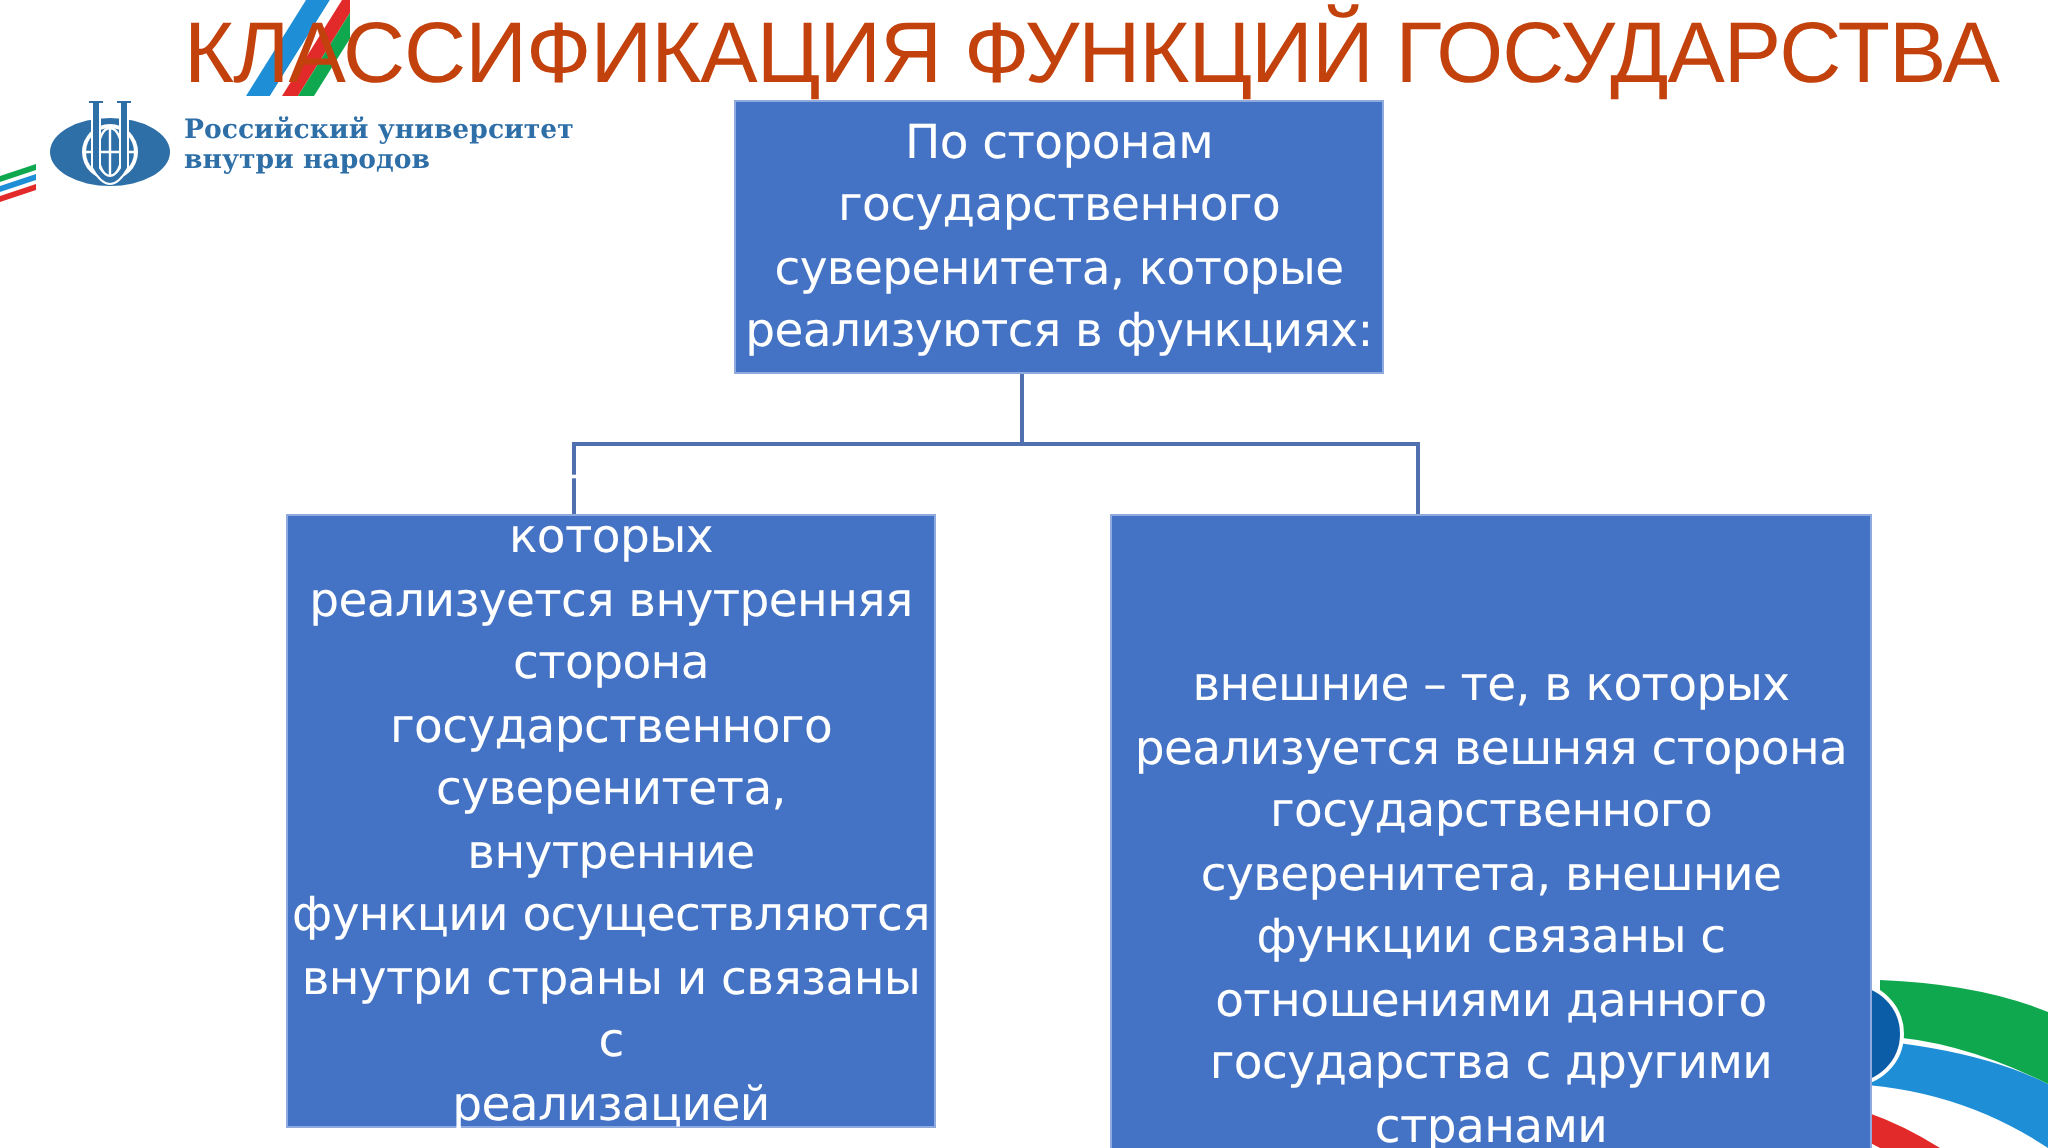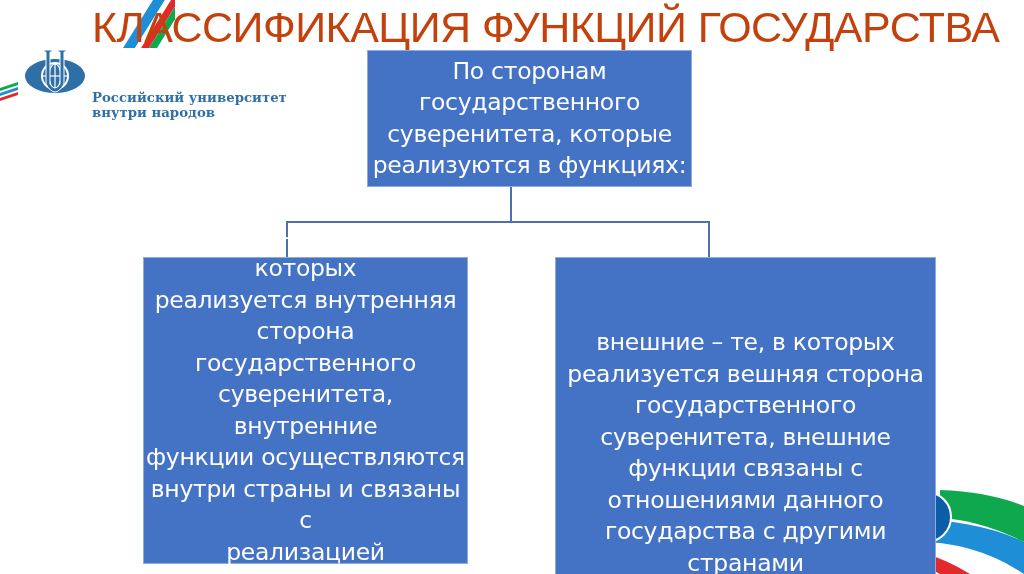--- a/index.html
+++ b/index.html
@@ -2,21 +2,21 @@
 <html><head>
 <meta charset="utf-8">
 <style>
   html, body { margin:0; padding:0; }
   body { width:1024px; height:574px; position:relative; overflow:hidden; background:#ffffff; font-family:"Liberation Sans", "DejaVu Sans", sans-serif; }
   .abs { position:absolute; }
   .title { left:92px; top:2px; font-size:43px; color:#c2410c; letter-spacing:-0.5px; white-space:nowrap; line-height:50px; font-family:"Liberation Sans", sans-serif; }
   .box { position:absolute; background:#4472C4; border:1px solid #8faadc; color:#fff; display:flex; align-items:center; justify-content:center; text-align:center; box-sizing:border-box; font-size:23.5px; line-height:31.5px; font-family:"DejaVu Sans", sans-serif; letter-spacing:-0.3px;margin-left:19px; }
   .box span { white-space:pre-line; }
   .line { position:absolute; background:#4f6fae; }
-  .logo-text { left:92px; top:58px; color:#2e6fa8; font-family:"DejaVu Serif", serif; font-weight:bold; font-size:13.3px; line-height:15px; white-space:nowrap;margin-top:32px; }
+  .logo-text { left:92px; top:58px; color:#2e6fa8; font-family:"DejaVu Serif", serif; font-weight:bold; font-size:13.3px; line-height:15px; white-space:nowrap; }
 </style>
 </head>
 <body>
 
 <svg class="abs" style="left:95px;top:0;" width="80" height="48" viewBox="0 0 80 48">
   <polygon points="28,48 40,48 70,0 58,0" fill="#1E8FD6"></polygon>
   <polygon points="40,48 46,48 76,0 70,0" fill="#ffffff"></polygon>
   <polygon points="46,48 54,48 84,0 76,0" fill="#E32A2A"></polygon>
   <polygon points="54,48 62,48 92,0 84,0" fill="#10A84E"></polygon>
 </svg>

